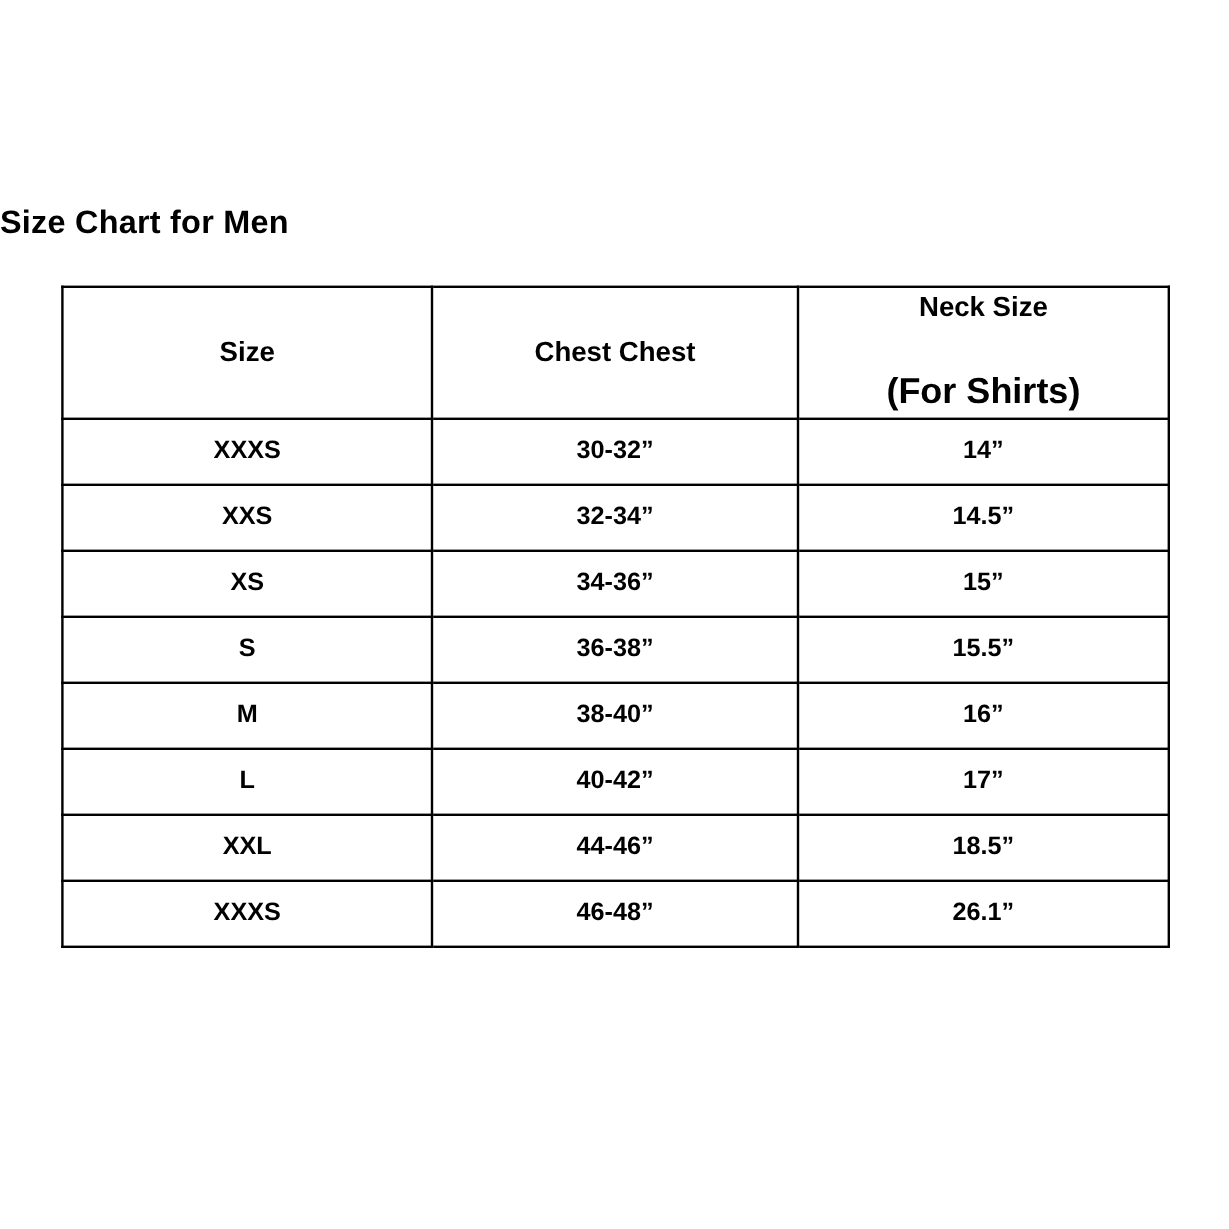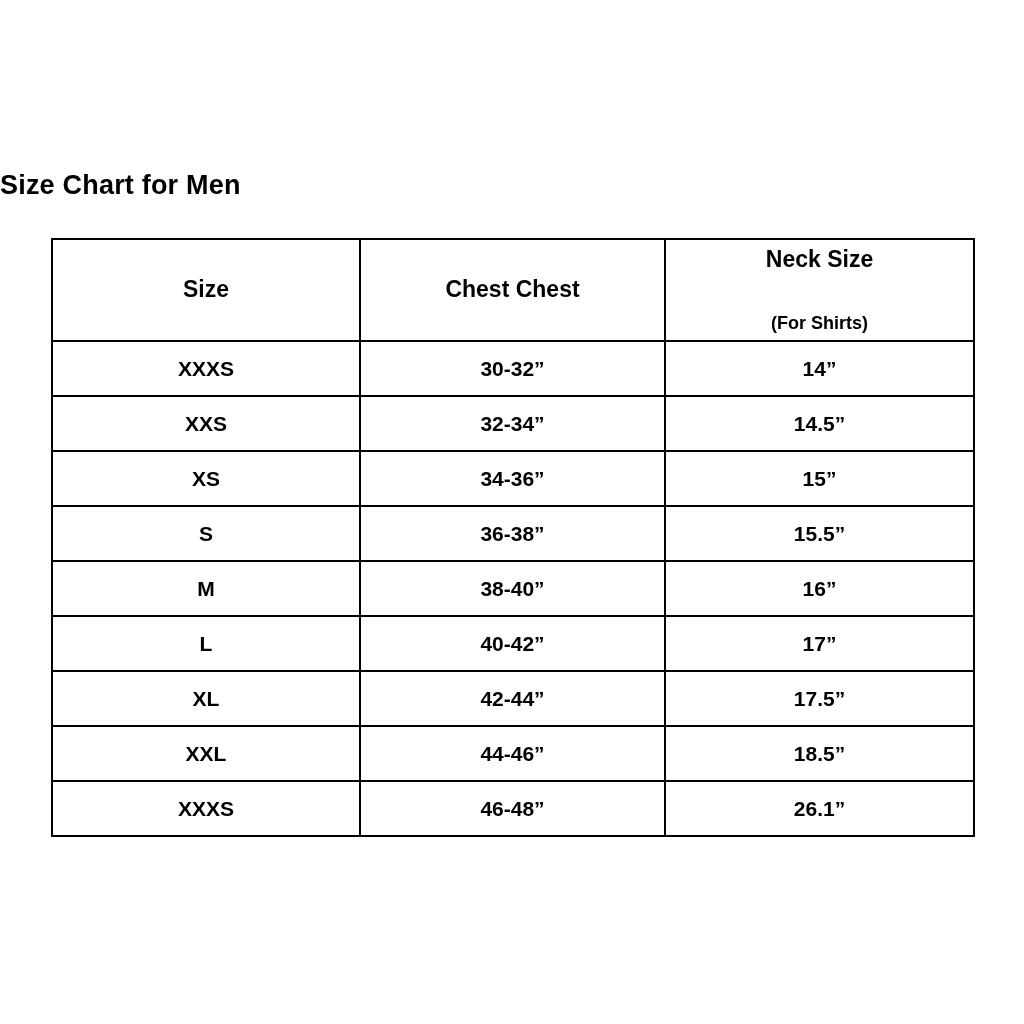--- a/index.html
+++ b/index.html
@@ -53,21 +53,21 @@
   col.c2 { width: 305px; }
   col.c3 { width: 309px; }
 
   thead th {
     height: 100px;
     font-size: 23px;
     line-height: 1.35;
   }
   thead th .sub {
     display: block;
-    font-size: 18px;
+    font-size: 30px;
     font-weight: bold;
     margin-top: 36px;
   }
   tbody td {
     height: 53px;
     font-size: 21px;
   }
   tbody td.size-cell {
     font-size: 21px;
   }
@@ -125,25 +125,20 @@
           <td class="size-cell">M</td>
           <td>38-40”</td>
           <td>16”</td>
         </tr>
         <tr>
           <td class="size-cell">L</td>
           <td>40-42”</td>
           <td>17”</td>
         </tr>
         <tr>
-          <td class="size-cell">XL</td>
-          <td>42-44”</td>
-          <td>17.5”</td>
-        </tr>
-        <tr>
           <td class="size-cell">XXL</td>
           <td>44-46”</td>
           <td>18.5”</td>
         </tr>
         <tr>
           <td class="size-cell">XXXS</td>
           <td>46-48”</td>
           <td>26.1”</td>
         </tr>
       </tbody>

